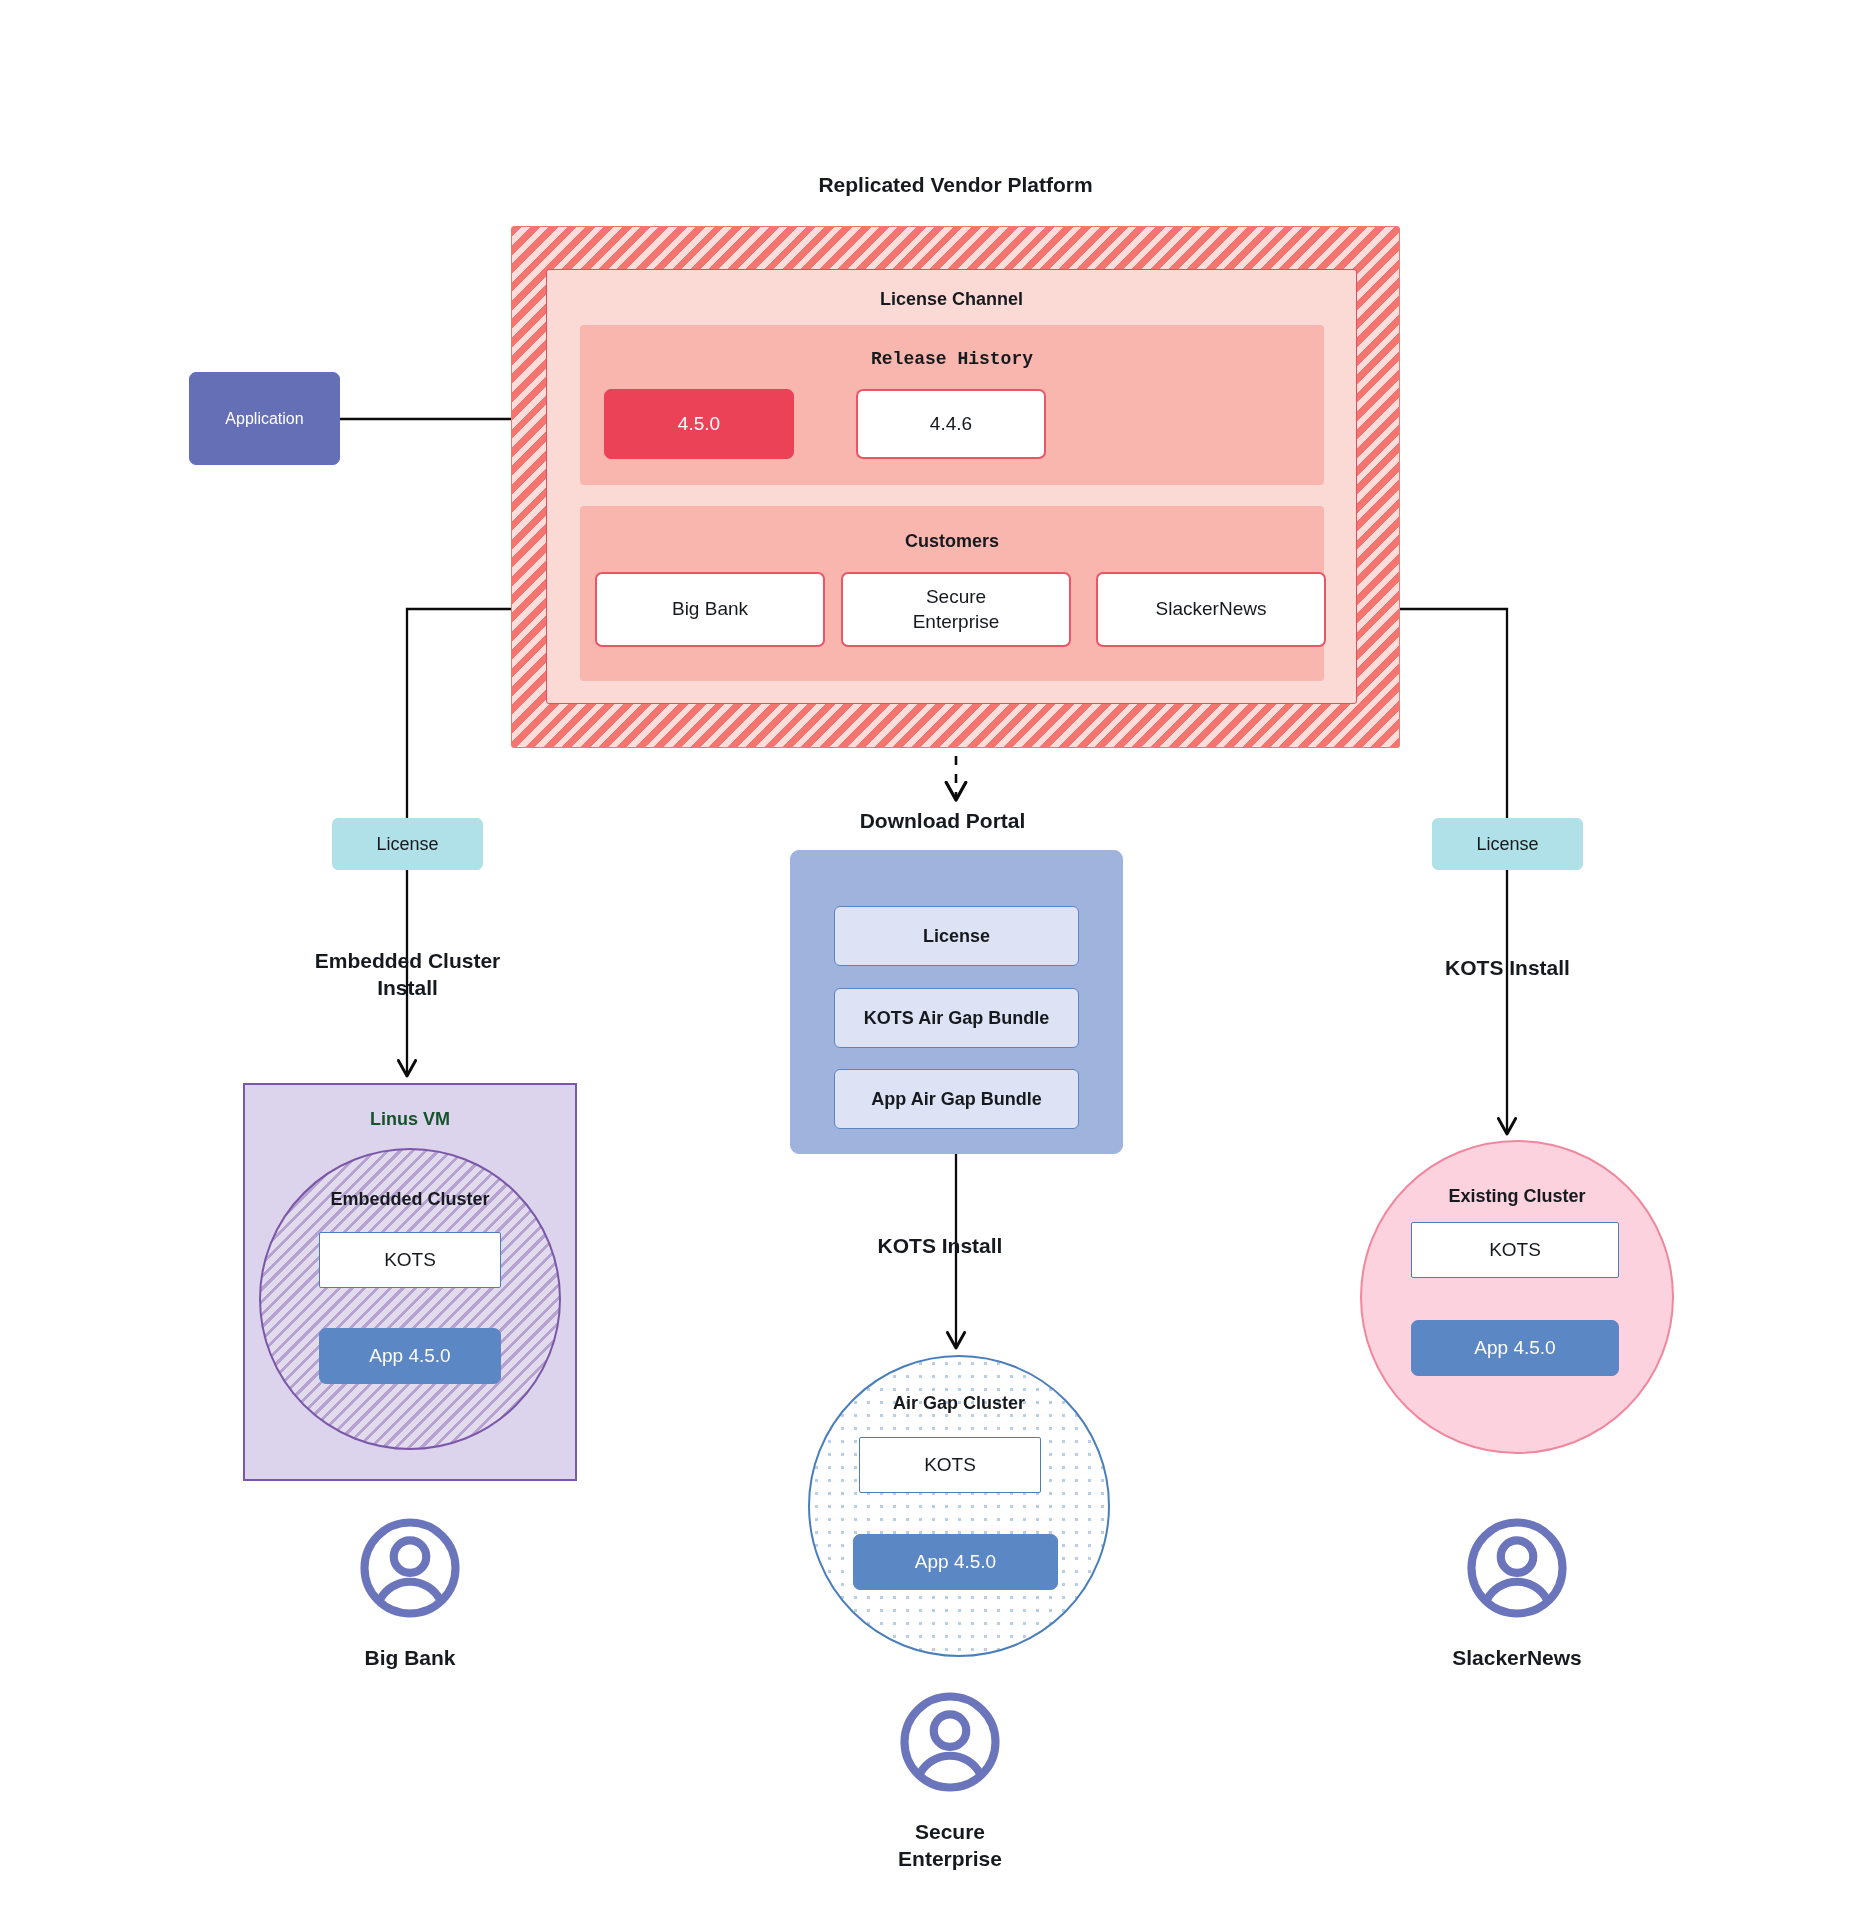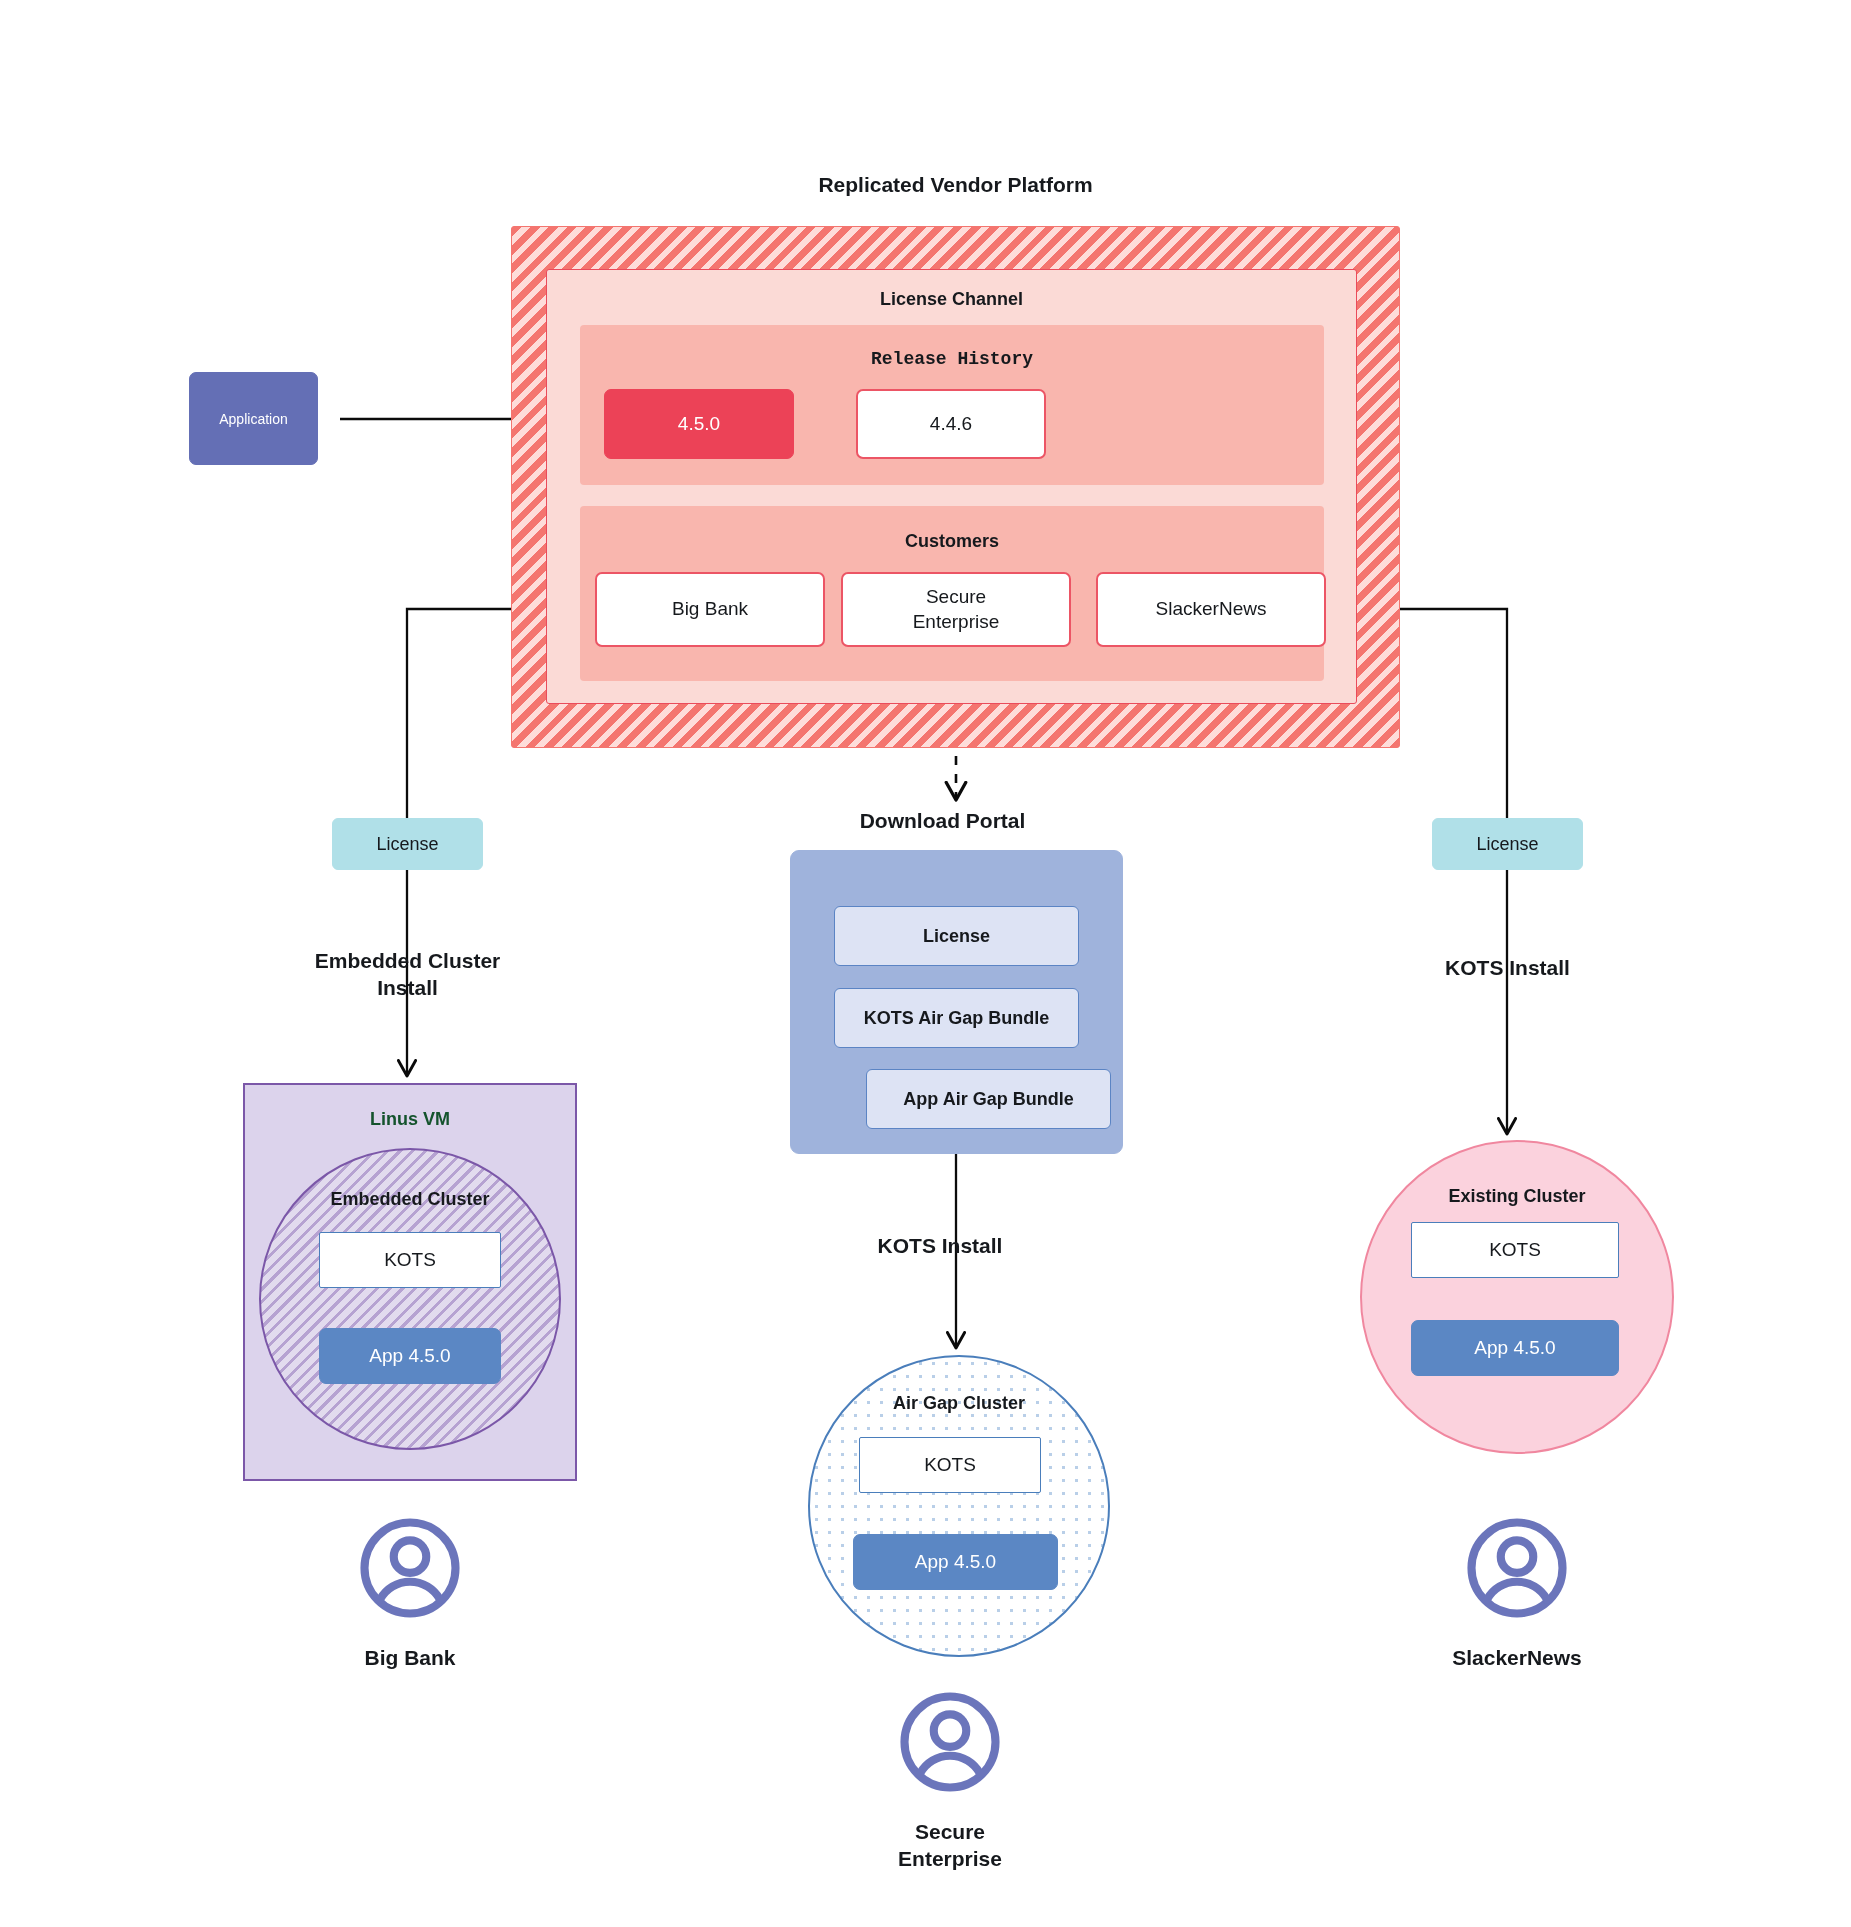--- a/index.html
+++ b/index.html
@@ -105,27 +105,27 @@
     line-height:1.3;
     text-align:center;
     white-space:pre-line;
   }
   .cust.c1{left:595px; top:572px; width:230px;}
   .cust.c2{left:841px; top:572px; width:230px;}
   .cust.c3{left:1096px; top:572px; width:230px;}
 
   
   .application{
-    left:189px; top:372px; width:129px; height:93px;
+    left:189px; top:372px; width:151px; height:93px;
     background:#646fb5;
     border:1px solid #646fb5;
     border-radius:7px;
     color:#ffffff;
     display:flex;align-items:center;justify-content:center;
-    font-size:14px;
+    font-size:16px;
   }
 
   
   .license-chip{
     height:52px; width:151px;
     background:#b0e0e8;
     border:1px solid #b0e0e8;
     border-radius:6px;
     display:flex;align-items:center;justify-content:center;
     font-size:18px;
@@ -156,21 +156,21 @@
   .portal-item{
     width:245px; height:60px;
     background:#dde3f4;
     border:1.6px solid #5b84c4;
     border-radius:6px;
     display:flex;align-items:center;justify-content:center;
     font-size:18px; font-weight:600; color:#16191d;
   }
   .pi1{left:834px; top:906px;}
   .pi2{left:834px; top:988px;}
-  .pi3{left:834px; top:1069px;margin-left:32px;}
+  .pi3{left:834px; top:1069px;}
 
   
   .vm{
     left:243px; top:1083px; width:334px; height:398px;
     background:#dcd3ec;
     border:2px solid #7b57a8;
   }
   .vm-title{
     left:243px; top:1108px; width:334px;
     font-size:18px; font-weight:600; color:#14532d;

